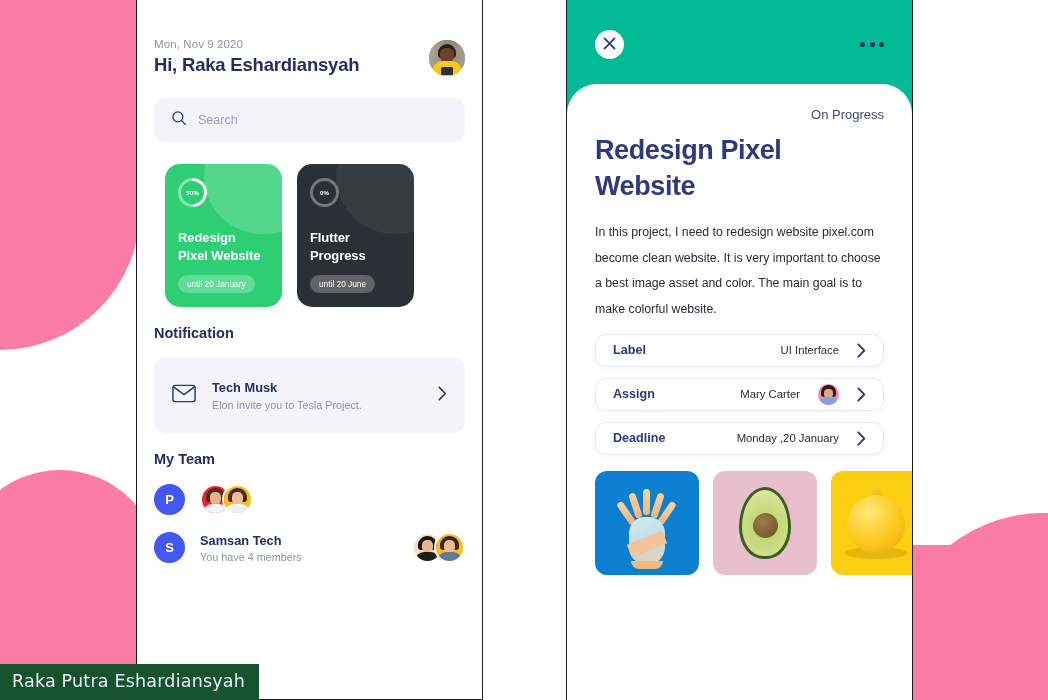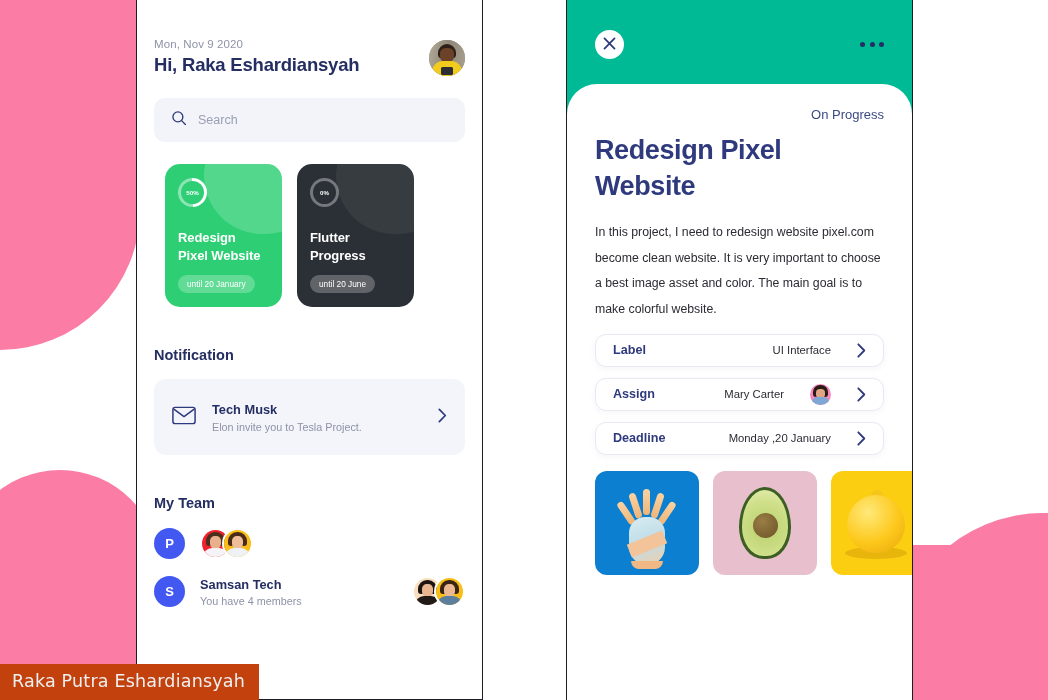--- a/index.html
+++ b/index.html
@@ -121,21 +121,21 @@
     line-height: 1.33; letter-spacing: -.1px;
   }
   .pcard-chip {
     margin-top: 11px; align-self: flex-start;
     padding: 4px 9px; border-radius: 9px;
     background: rgba(255,255,255,.25);
     font-size: 8.3px; color: #ffffff; white-space: nowrap;
   }
 
   .sect-title {
-    margin-top: 40px; font-size: 14.5px; font-weight: bold; color: #242e62;
+    margin-top: 18px; font-size: 14.5px; font-weight: bold; color: #242e62;
   }
 
   .notif-card {
     margin-top: 16px; background: #f3f5fa; border-radius: 12px;
     height: 76px; display: flex; align-items: center; gap: 16px;
     padding: 0 18px;
   }
   .notif-text { flex: 1; }
   .notif-name { font-size: 12.8px; font-weight: bold; color: #242e62; }
   .notif-sub  { font-size: 10.8px; color: #8d93a8; margin-top: 4px; }
@@ -194,21 +194,21 @@
     margin-top: 11px; font-size: 27px; font-weight: bold; color: #2e3a7d;
     line-height: 1.32; letter-spacing: -.4px;
   }
   .detail-desc {
     margin-top: 16px; font-size: 12.3px; color: #2b2b33; line-height: 2.08;
   }
 
   .info-row {
     margin-top: 11px; height: 33px; border-radius: 11px;
     border: 1.1px solid #e7eaf4; background: #fff;
-    display: flex; align-items: center; padding: 0 17px; gap: 26px;
+    display: flex; align-items: center; padding: 0 17px; gap: 18px;
     box-shadow: 0 2px 7px rgba(36,46,98,.045);
   }
   .info-label { font-size: 12.6px; font-weight: bold; color: #2e3a7d; flex: 1; }
   .info-value { font-size: 11.3px; color: #2b2b33; }
   .mini-av {
     width: 21px; height: 21px; border-radius: 50%; overflow: hidden;
     position: relative; background: #F588C0; flex: 0 0 21px;
   }
   .mini-av .mhair { position:absolute; left:3px; top:1px; width:15px; height:12px;
     border-radius:7px 7px 3px 3px; background:#2a1b14; }
@@ -257,21 +257,21 @@
     background: radial-gradient(circle at 36% 30%, #ffe97a 0%, #fdc81c 55%, #e8a60b 100%); }
   .att-lemon .nub { position:absolute; left:40px; top:19px; width:12px; height:10px;
     border-radius: 6px 6px 3px 3px;
     background: #f6c519; }
   .att-lemon .shadow { position:absolute; left:14px; top:76px; width:62px; height:12px;
     border-radius:50%; background: rgba(180,120,0,.28); }
 
   
   #watermark {
     position: absolute; left: 0px; top: 664px;
-    background: #c2410c; color: #eef0f2;
+    background: #14532d; color: #eef0f2;
     font-family: "DejaVu Sans", sans-serif;
     font-size: 17.5px; letter-spacing: .2px;
     padding: 7px 14px 9px 12px;
     z-index: 40;
   }
 </style>
 </head>
 <body>
 
 <div id="stage">

